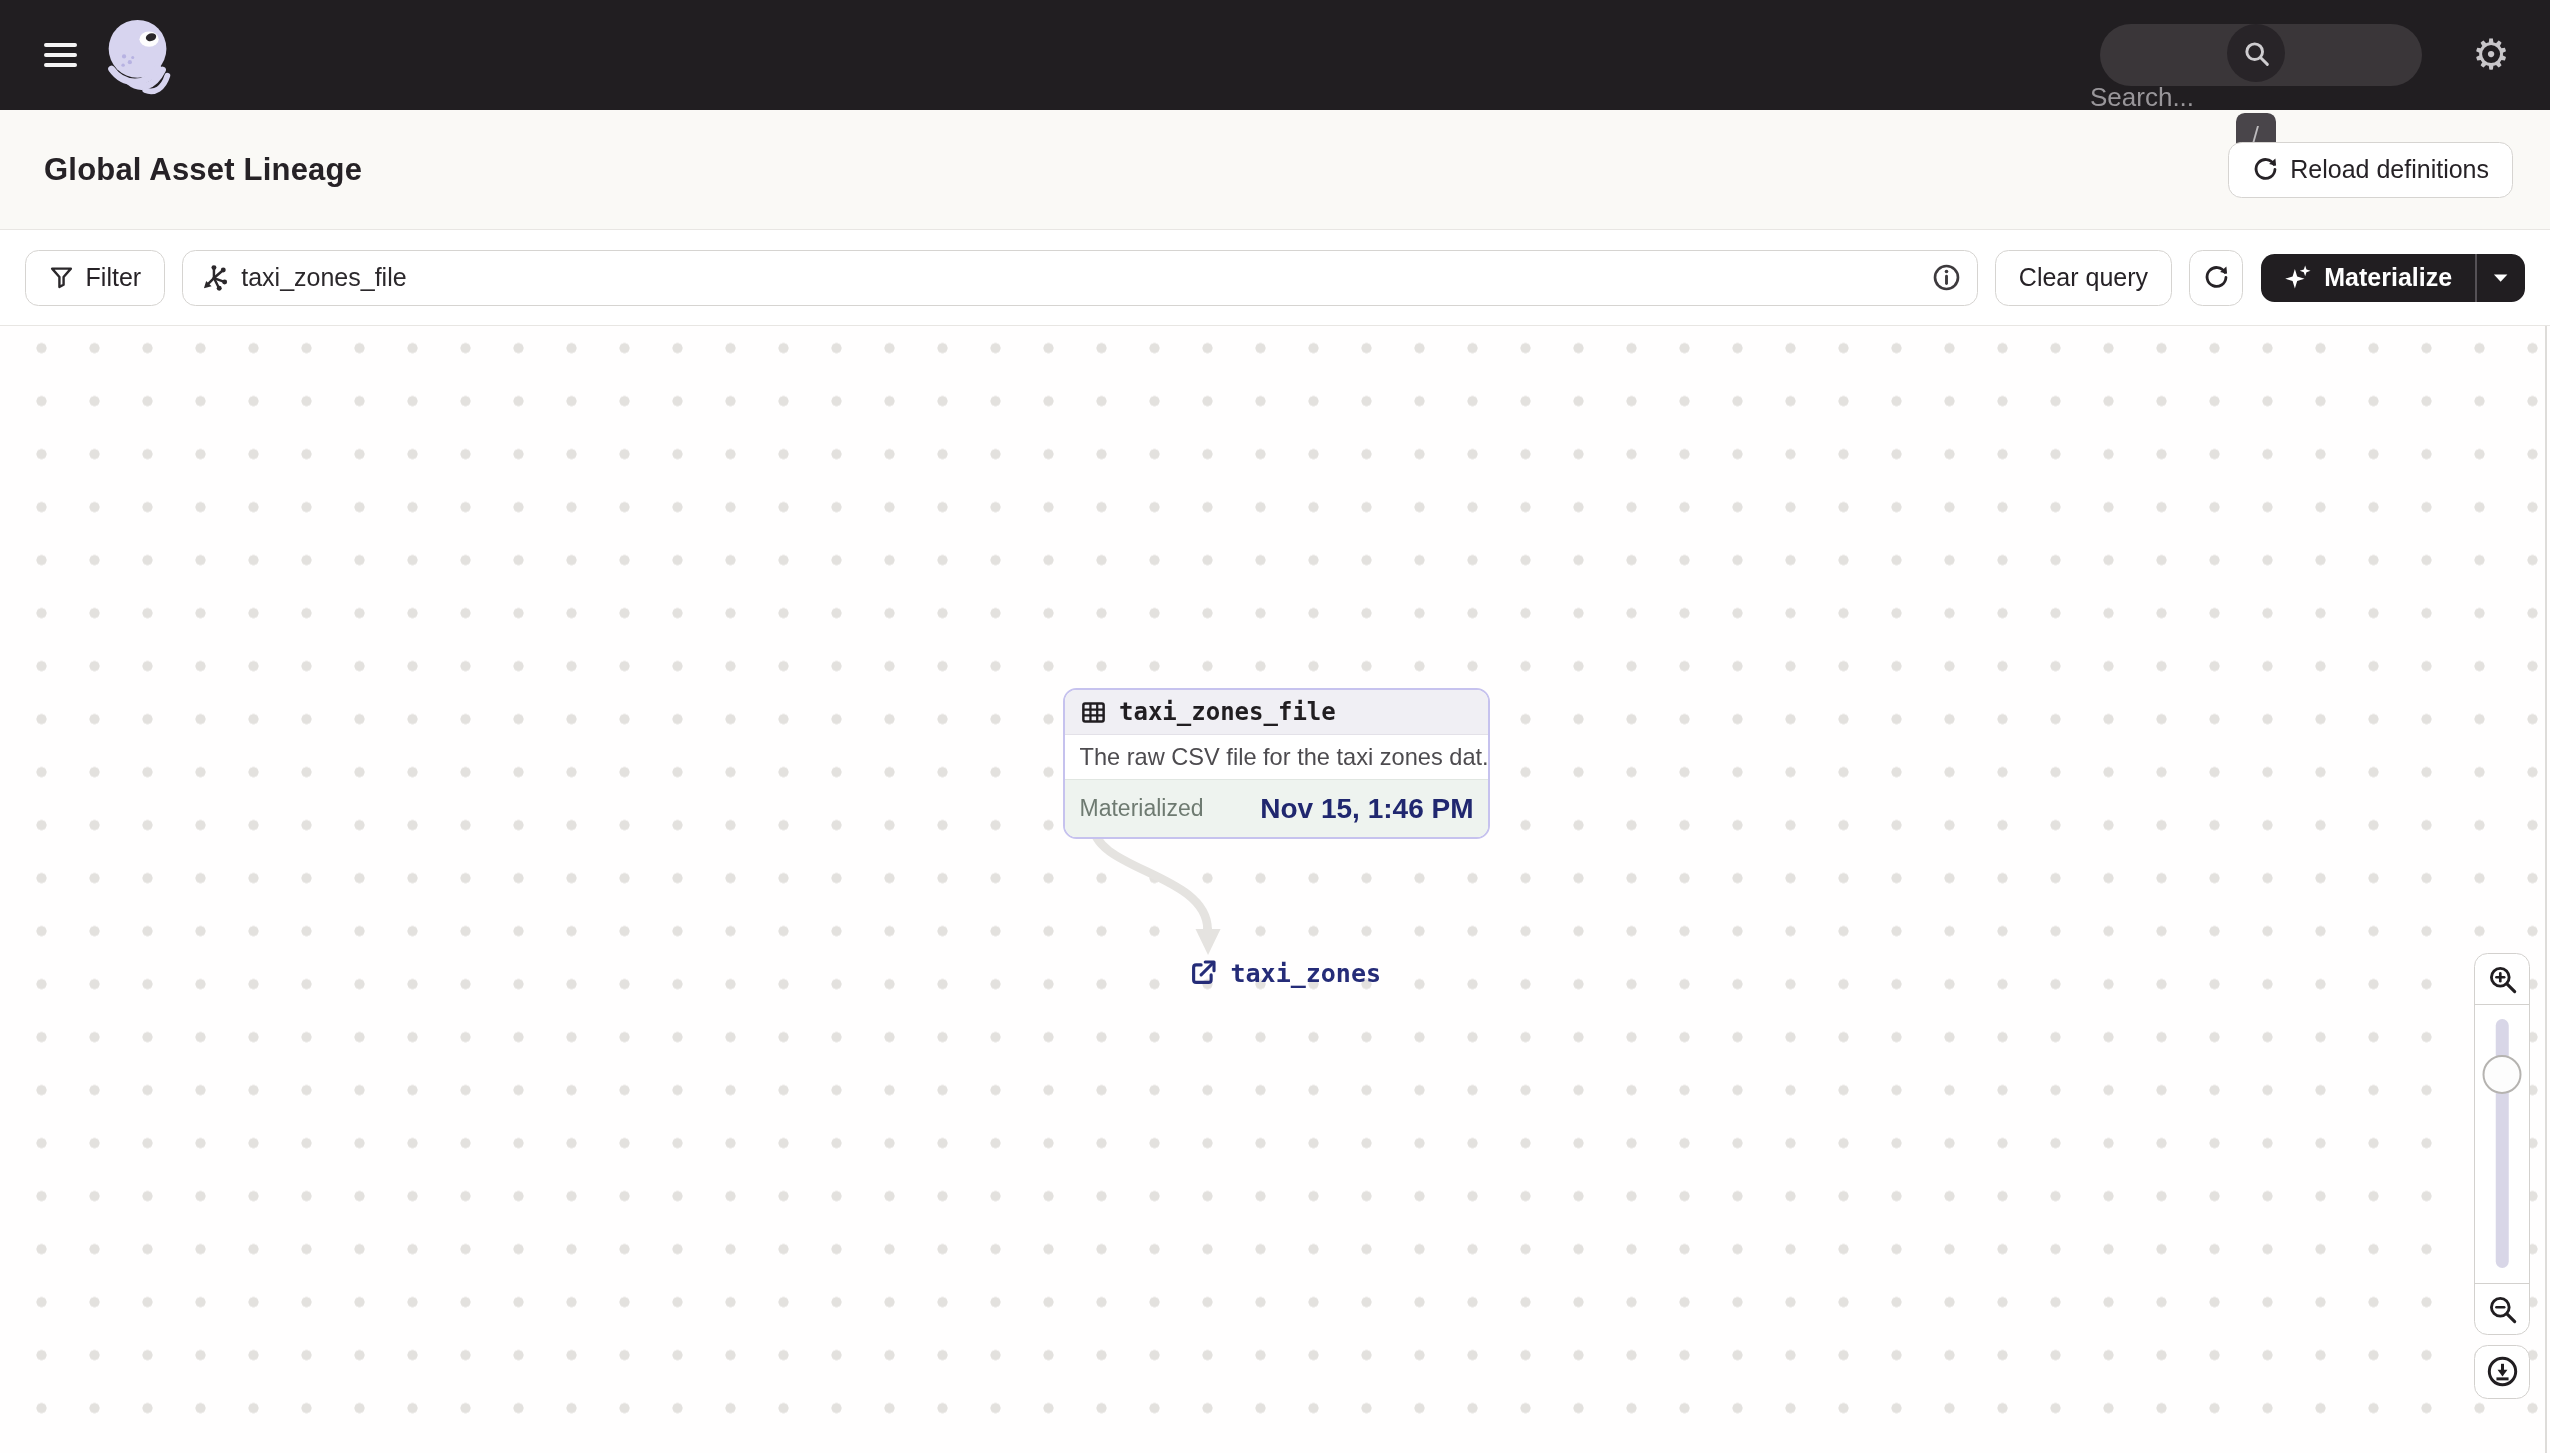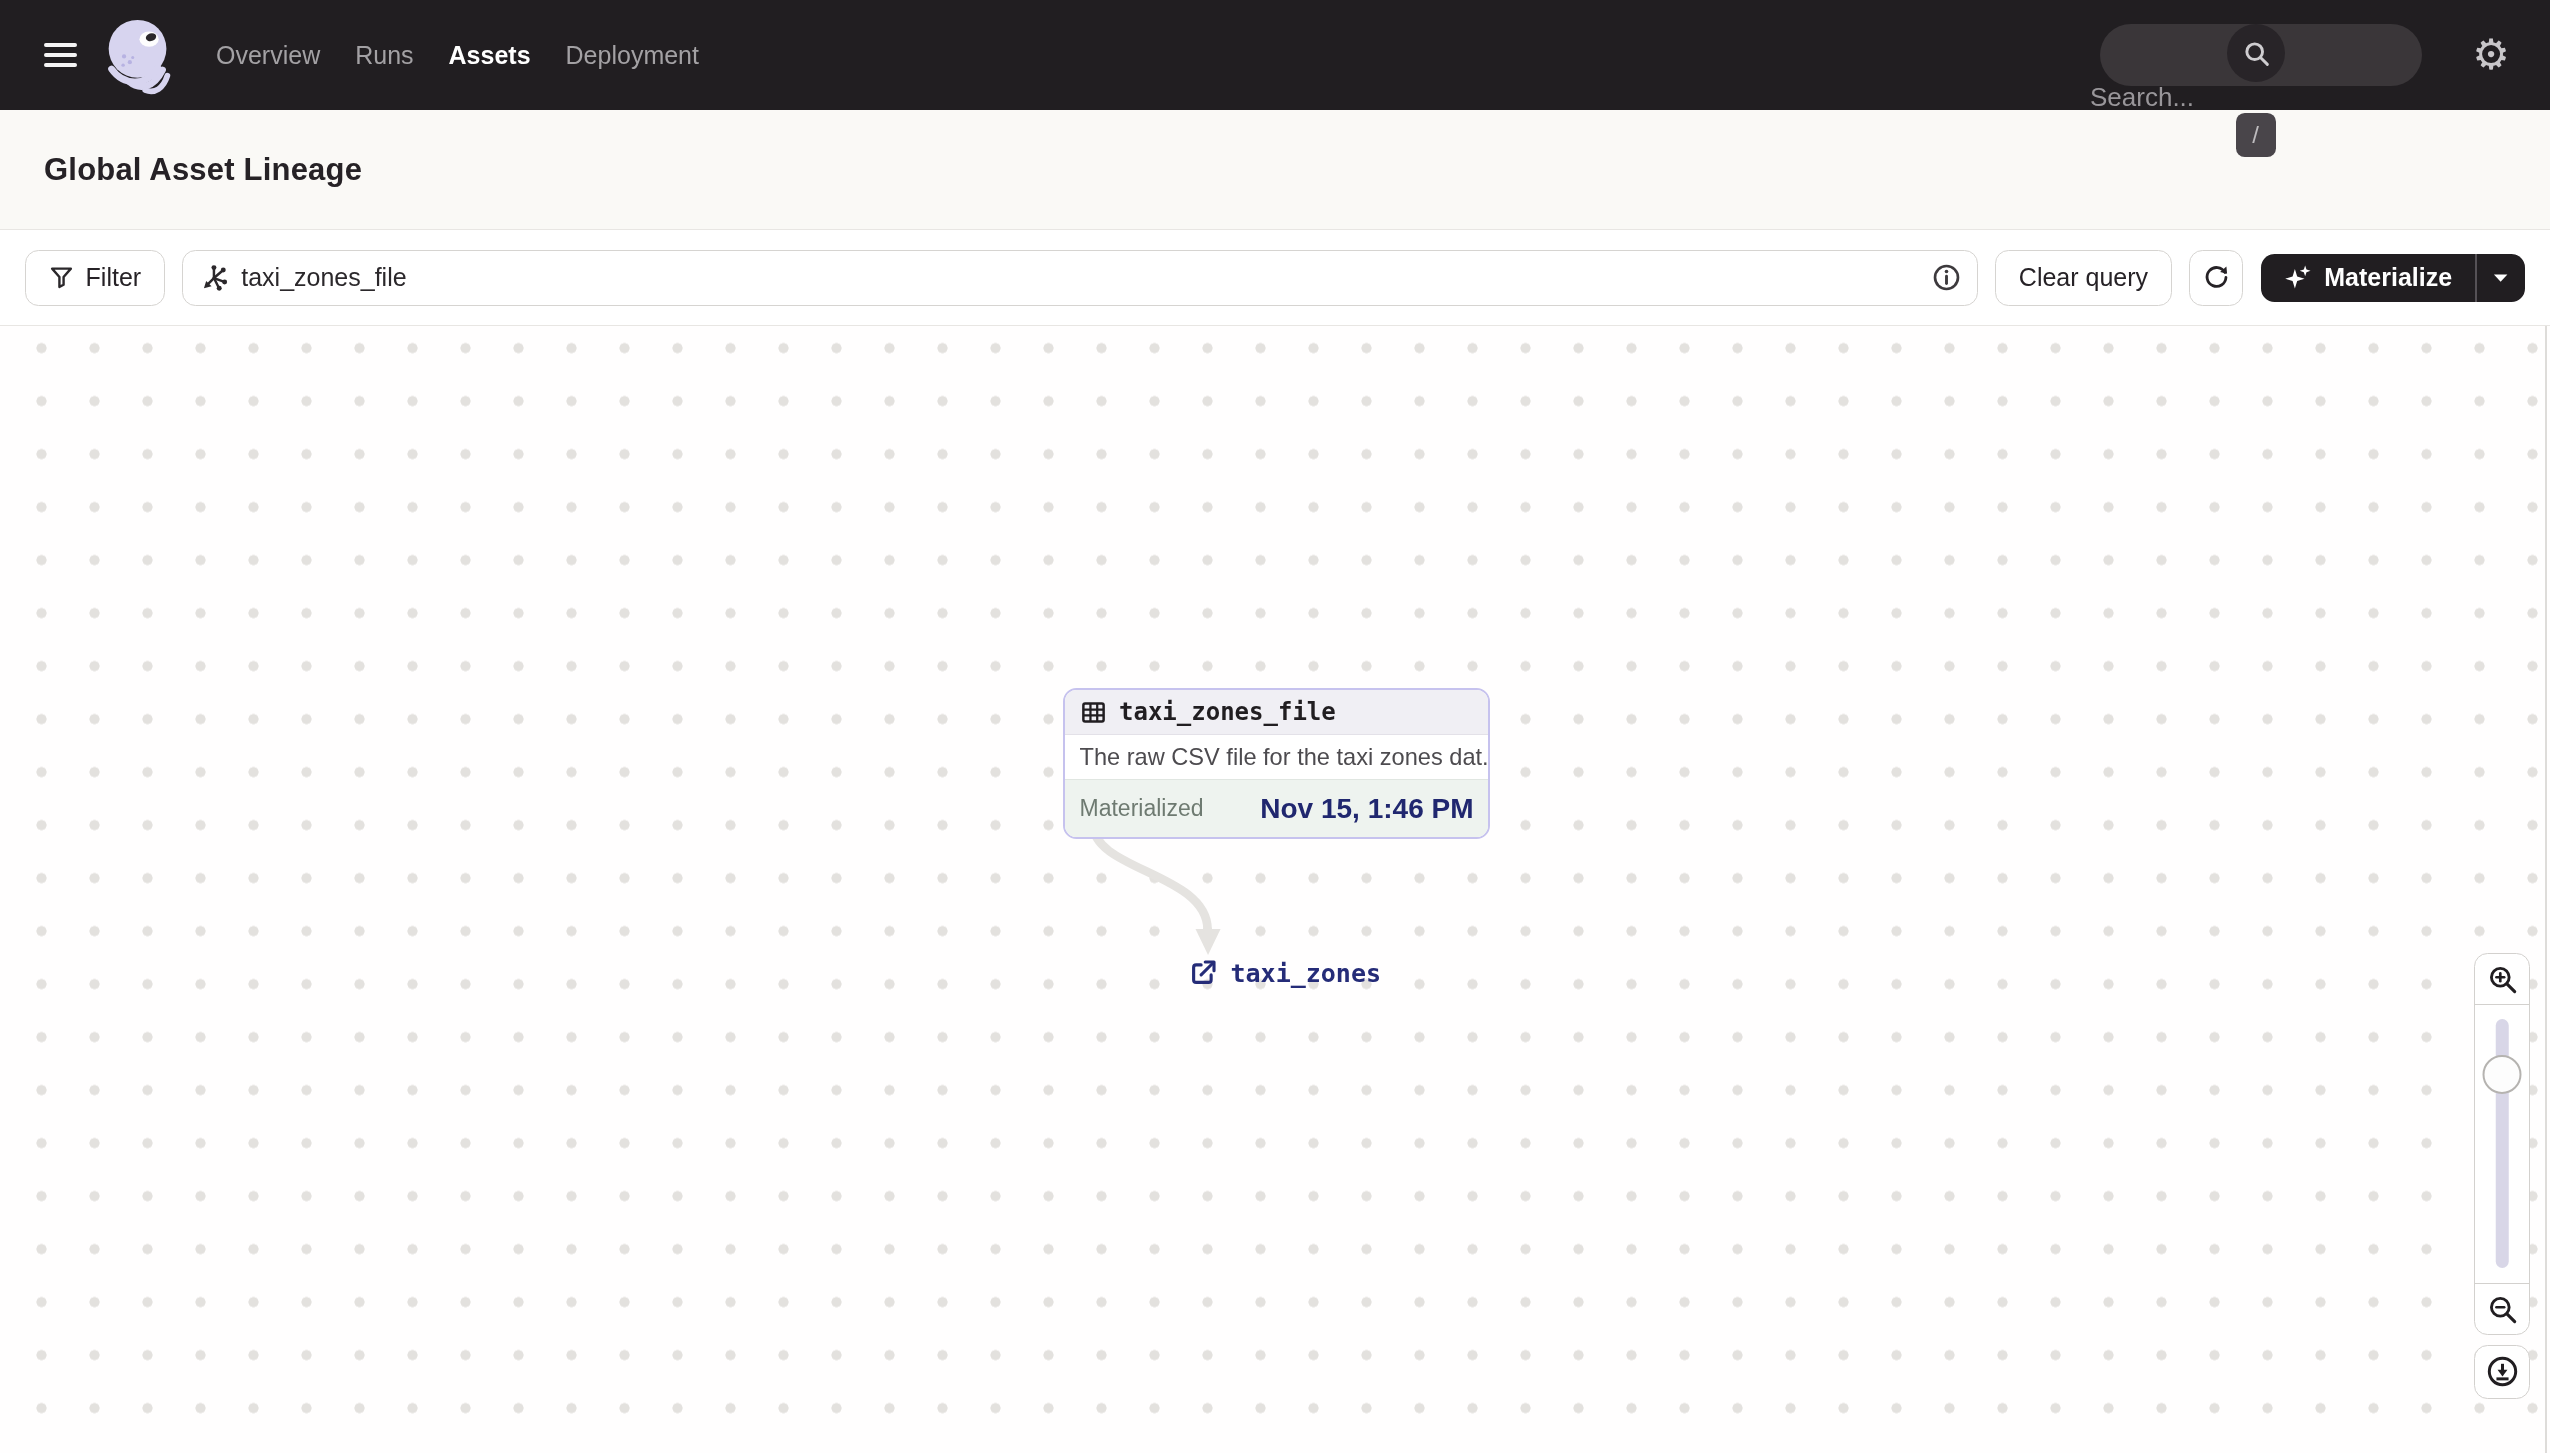--- a/index.html
+++ b/index.html
@@ -85,43 +85,44 @@
       <path d="M30 70 C 42 80, 56 76, 65 58" stroke="#d7d4ef" stroke-width="7" fill="none" stroke-linecap="round"></path>
       <path d="M47 79 C 57 83, 66 77, 70 64" stroke="#d7d4ef" stroke-width="6" fill="none" stroke-linecap="round"></path>
       <ellipse cx="51" cy="26" rx="10" ry="8" fill="#fdfdfd"></ellipse>
       <ellipse cx="53" cy="24" rx="5.5" ry="4" transform="rotate(-18 53 24)" fill="#2b282b"></ellipse>
       <circle cx="25" cy="44" r="2.2" fill="#b7b2e2"></circle>
       <circle cx="31" cy="50" r="2.2" fill="#b7b2e2"></circle>
       <circle cx="24" cy="53" r="1.8" fill="#b7b2e2"></circle>
       <circle cx="34" cy="45" r="1.6" fill="#b7b2e2"></circle>
     </svg>
   </div>
-  <nav class="nav-links">
-    <a class="nav-link">Overview</a>
-    <a class="nav-link">Runs</a>
-    <a class="nav-link active">Assets</a>
-    <a class="nav-link">Deployment</a>
-  </nav>
   <div class="nav-spacer"></div>
   <div class="search-pill">
     <div class="search-circle">
       <svg width="29" height="29" viewBox="0 0 24 24">
         <circle cx="10.5" cy="10.5" r="6.5" stroke="#cfcdd0" stroke-width="2.4" fill="none"></circle>
         <line x1="15.5" y1="15.5" x2="21" y2="21" stroke="#cfcdd0" stroke-width="2.4" stroke-linecap="round"></line>
       </svg>
     </div>
     <input class="search-input" placeholder="Search..." style="">
     <div class="key-badge">/</div>
   </div>
   <div class="gear">⚙</div>
 </header>
 
 <section class="page-header">
   <h1 class="page-title">Global Asset Lineage</h1>
   <div class="nav-spacer"></div>
+  <button class="btn">
+    <svg width="27" height="27" viewBox="0 0 24 24">
+      <path d="M19.4 7.5 A 8.4 8.4 0 1 0 20.4 12" stroke="#262226" stroke-width="2.5" fill="none" stroke-linecap="round"></path>
+      <path d="M20.8 2.2 L21.4 8.6 L15.2 7.0 Z" fill="#262226"></path>
+    </svg>
+    <span>Reload definitions</span>
+  </button>
 </section>
 
 <section class="filter-bar">
   <button class="btn">
     <svg width="25" height="25" viewBox="0 0 24 24">
       <path d="M3 3.5 H21 L14 11.5 V19 L10 21 V11.5 Z" stroke="#2b282b" stroke-width="2.3" fill="none" stroke-linejoin="round"></path>
     </svg>
     <span>Filter</span>
   </button>
 

